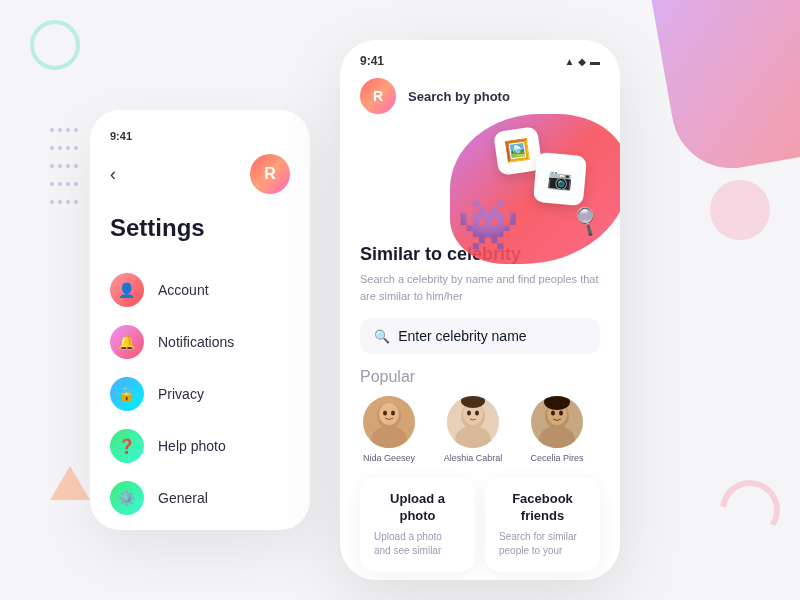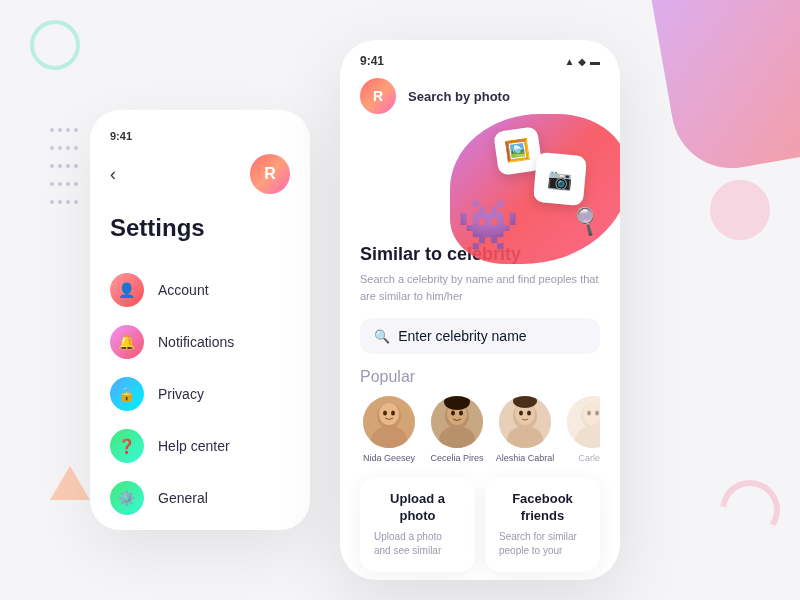--- a/index.html
+++ b/index.html
@@ -204,21 +204,21 @@
     }
 
     .popular-label {
       font-size: 16px;
       color: #9a9ab0;
       margin-bottom: 10px;
     }
 
     .popular-row {
       display: flex;
-      gap: 10px;
+      gap: 26px;
       overflow: hidden;
       margin-bottom: 14px;
     }
 
     .celebrity-item {
       display: flex;
       flex-direction: column;
       align-items: center;
       gap: 5px;
       min-width: 58px;
@@ -391,21 +391,21 @@
   <div class="settings-item">
     <div class="settings-icon icon-notifications">🔔</div>
     <span class="settings-label">Notifications</span>
   </div>
   <div class="settings-item">
     <div class="settings-icon icon-privacy">🔒</div>
     <span class="settings-label">Privacy</span>
   </div>
   <div class="settings-item">
     <div class="settings-icon icon-help">❓</div>
-    <span class="settings-label">Help center</span>
+    <span class="settings-label">Help photo</span>
   </div>
   <div class="settings-item">
     <div class="settings-icon icon-general">⚙️</div>
     <span class="settings-label">General</span>
   </div>
   <div class="settings-item">
     
     
   </div>
 </div>
@@ -457,54 +457,54 @@
             <rect fill="#d4a574" width="52" height="52"></rect>
             <ellipse cx="26" cy="20" rx="12" ry="13" fill="#c8956a"></ellipse>
             <ellipse cx="26" cy="44" rx="18" ry="14" fill="#c8956a"></ellipse>
             <ellipse cx="26" cy="18" rx="10" ry="11" fill="#e8b88a"></ellipse>
             <ellipse cx="22" cy="17" rx="2" ry="2.5" fill="#4a2c0a"></ellipse>
             <ellipse cx="30" cy="17" rx="2" ry="2.5" fill="#4a2c0a"></ellipse>
             <path d="M22 22 Q26 25 30 22" stroke="#8b5530" stroke-width="1" fill="none"></path>
           </svg>
         </div>
         <span class="celebrity-name">Nida Geesey</span>
+      </div>
+
+      <div class="celebrity-item">
+        <div class="celebrity-avatar">
+          <svg viewBox="0 0 52 52" class="face-svg">
+            <rect fill="#e8d0b8" width="52" height="52"></rect>
+            <ellipse cx="26" cy="20" rx="12" ry="13" fill="#d8b898"></ellipse>
+            <ellipse cx="26" cy="44" rx="18" ry="14" fill="#d8b898"></ellipse>
+            <ellipse cx="26" cy="18" rx="10" ry="11" fill="#e8c8a8"></ellipse>
+            <ellipse cx="22" cy="17" rx="2" ry="2.5" fill="#3a2c1a"></ellipse>
+            <ellipse cx="30" cy="17" rx="2" ry="2.5" fill="#3a2c1a"></ellipse>
+            <path d="M23 23 Q26 25 29 23" stroke="#8b6040" stroke-width="1" fill="none"></path>
+            <ellipse cx="26" cy="5" rx="12" ry="7" fill="#4a3018"></ellipse>
+          </svg>
+        </div>
+        <span class="celebrity-name">Aleshia Cabral</span>
       </div>
 
       <div class="celebrity-item">
         <div class="celebrity-avatar">
           <svg viewBox="0 0 52 52" class="face-svg">
             <rect fill="#c8a882" width="52" height="52"></rect>
             <ellipse cx="26" cy="20" rx="12" ry="13" fill="#b8906a"></ellipse>
             <ellipse cx="26" cy="44" rx="18" ry="14" fill="#b8906a"></ellipse>
             <ellipse cx="26" cy="18" rx="10" ry="11" fill="#d4a878"></ellipse>
             <ellipse cx="22" cy="17" rx="2" ry="2.5" fill="#3a1c0a"></ellipse>
             <ellipse cx="30" cy="17" rx="2" ry="2.5" fill="#3a1c0a"></ellipse>
             <path d="M22 23 Q26 26 30 23" stroke="#7b4520" stroke-width="1" fill="none"></path>
             <ellipse cx="26" cy="6" rx="13" ry="8" fill="#2a1505"></ellipse>
           </svg>
         </div>
         <span class="celebrity-name">Cecelia Pires</span>
       </div>
 
-      <div class="celebrity-item">
-        <div class="celebrity-avatar">
-          <svg viewBox="0 0 52 52" class="face-svg">
-            <rect fill="#e8d0b8" width="52" height="52"></rect>
-            <ellipse cx="26" cy="20" rx="12" ry="13" fill="#d8b898"></ellipse>
-            <ellipse cx="26" cy="44" rx="18" ry="14" fill="#d8b898"></ellipse>
-            <ellipse cx="26" cy="18" rx="10" ry="11" fill="#e8c8a8"></ellipse>
-            <ellipse cx="22" cy="17" rx="2" ry="2.5" fill="#3a2c1a"></ellipse>
-            <ellipse cx="30" cy="17" rx="2" ry="2.5" fill="#3a2c1a"></ellipse>
-            <path d="M23 23 Q26 25 29 23" stroke="#8b6040" stroke-width="1" fill="none"></path>
-            <ellipse cx="26" cy="5" rx="12" ry="7" fill="#4a3018"></ellipse>
-          </svg>
-        </div>
-        <span class="celebrity-name">Aleshia Cabral</span>
-      </div>
-
       <div class="celebrity-item" style="opacity:0.5;">
         <div class="celebrity-avatar">
           <svg viewBox="0 0 52 52" class="face-svg">
             <rect fill="#f0d8c0" width="52" height="52"></rect>
             <ellipse cx="26" cy="20" rx="12" ry="13" fill="#e0c0a0"></ellipse>
             <ellipse cx="26" cy="44" rx="18" ry="14" fill="#e0c0a0"></ellipse>
             <ellipse cx="26" cy="18" rx="10" ry="11" fill="#f0d0b0"></ellipse>
             <ellipse cx="22" cy="17" rx="2" ry="2.5" fill="#5a3c1a"></ellipse>
             <ellipse cx="30" cy="17" rx="2" ry="2.5" fill="#5a3c1a"></ellipse>
           </svg>

